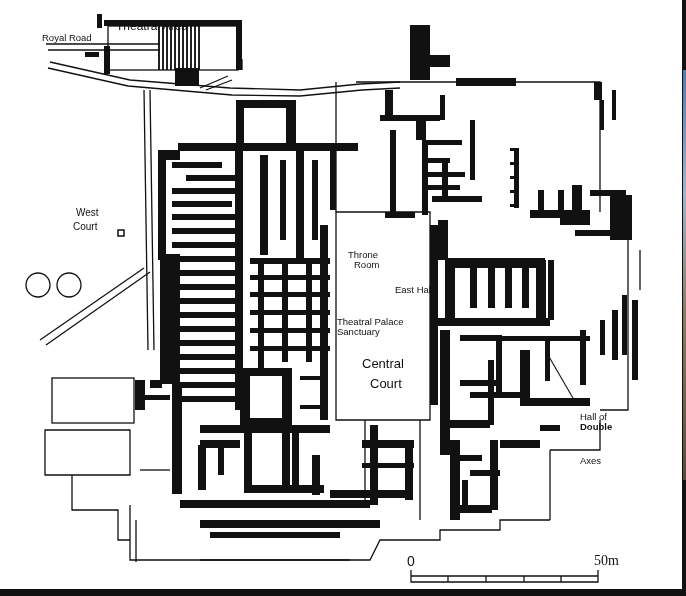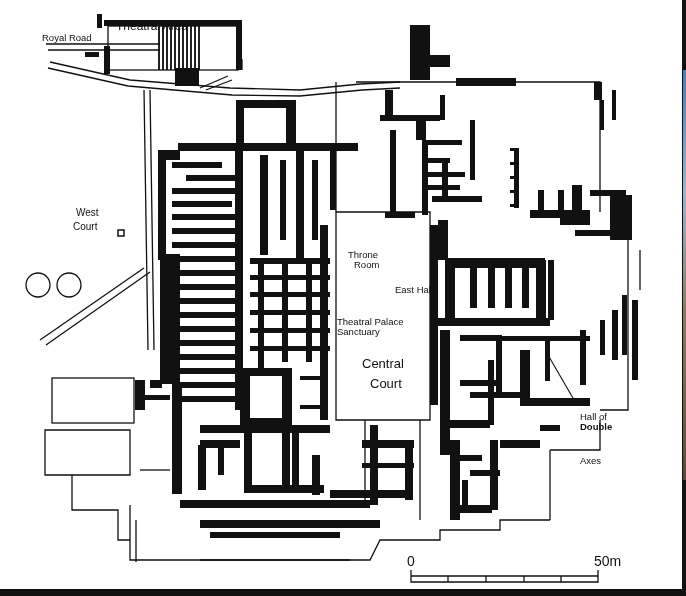--- a/index.html
+++ b/index.html
@@ -258,18 +258,18 @@
   <div class="lbl small" style="left:389px; top:285px;margin-left:6px;">East Hall</div>
   <div class="lbl small" style="left:337px; top:317px;">Theatral Palace</div>
   <div class="lbl small" style="left:337px; top:327px;">Sanctuary</div>
   <div class="lbl big" style="left:362px; top:343px; font-weight:normal;">Central</div>
   <div class="lbl big" style="left:370px; top:363px; font-weight:normal;">Court</div>
   <div class="lbl small" style="left:580px; top:412px;">Hall of</div>
   <div class="lbl small" style="left:580px; top:422px;font-weight:bold;">Double</div>
   <div class="lbl small" style="left:580px; top:412px;margin-top:44px;">Axes</div>
 
   <div class="lbl" style="left:407px; top:554px; font-size:14px;">0</div>
-  <div class="lbl" style="left:594px; top:554px; font-size:14px;">50m</div>
+  <div class="lbl" style="left:594px; top:554px; font-size:14px;font-family:Liberation Serif, serif;">50m</div>
 
   <div class="bottom-bar"></div>
   <div class="right-strip"></div>
   <div class="photo-edge"></div>
 </div>
 
 </body></html>

